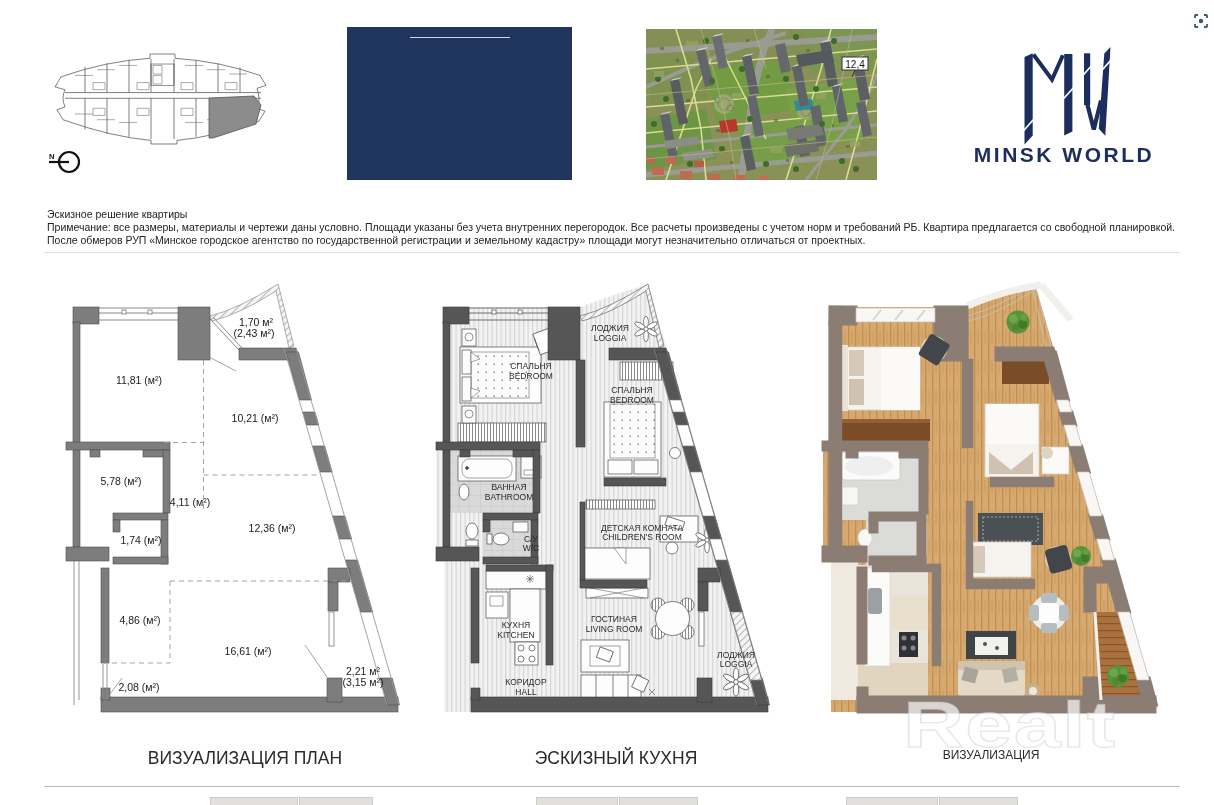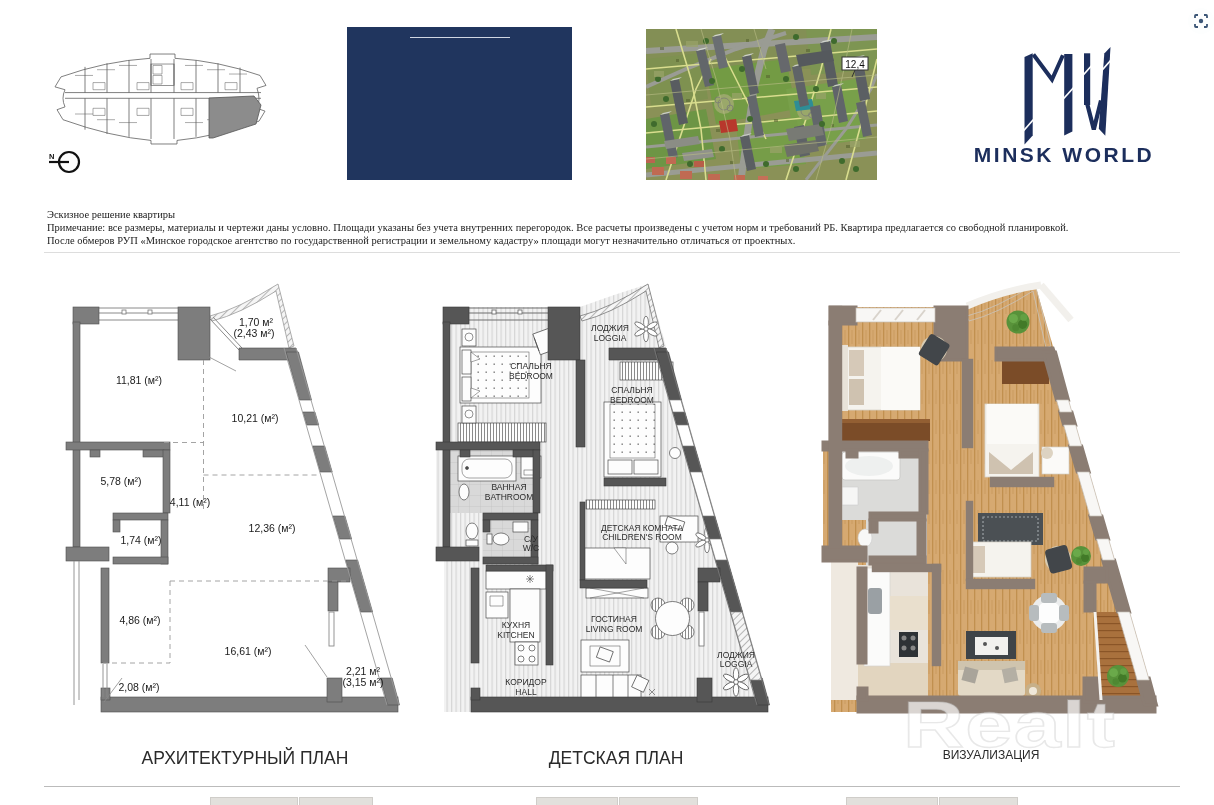--- a/index.html
+++ b/index.html
@@ -234,21 +234,21 @@
   <circle cx="13" cy="13" r="13" fill="#fdfefe"></circle>
   <g stroke="#3c5676" stroke-width="1.8" fill="none">
     <path d="M7,10 v-2.2 q0,-0.8 0.8,-0.8 h2.2"></path>
     <path d="M16,7 h2.2 q0.8,0 0.8,0.8 v2.2"></path>
     <path d="M19,16 v2.2 q0,0.8 -0.8,0.8 h-2.2"></path>
     <path d="M10,19 h-2.2 q-0.8,0 -0.8,-0.8 v-2.2"></path>
   </g>
   <circle cx="13" cy="13" r="2.2" fill="#3c5676"></circle>
 </svg>
 
-<div class="abs" style="left:47px;top:208px;width:1160px;font-size:10.5px;color:#222;line-height:13px;white-space:nowrap;font-family:Liberation Serif, serif;">
+<div class="abs" style="left:47px;top:208px;width:1160px;font-size:10.5px;color:#222;line-height:13px;white-space:nowrap;">
 Эскизное решение квартиры<br>
 Примечание: все размеры, материалы и чертежи даны условно. Площади указаны без учета внутренних перегородок. Все расчеты произведены с учетом норм и требований РБ. Квартира предлагается со свободной планировкой.<br>
 После обмеров РУП «Минское городское агентство по государственной регистрации и земельному кадастру» площади могут незначительно отличаться от проектных.
 </div>
 
 <div class="abs" style="left:44px;top:252px;width:1136px;height:1px;background:#ddd;"></div>
 
 <svg class="abs" style="left:0;top:280px;" width="1214" height="445" viewBox="0 280 1214 445">
 <defs>
   <pattern id="vstripe" width="4.5" height="8" patternUnits="userSpaceOnUse">
@@ -690,23 +690,23 @@
 
   <g>
     <circle cx="177" cy="349" r="13" fill="#d9cdb4"></circle>
     <rect x="166" y="337" width="23" height="25" rx="3" fill="#42464a" transform="rotate(32 177 349)"></rect>
   </g>
 </g>
 </svg>
 
 <div class="abs" style="left:903px;top:688px;width:330px;font-family:'Liberation Sans',sans-serif;font-size:64px;font-weight:bold;color:rgba(255,255,255,0.68);-webkit-text-stroke:1.3px rgba(195,195,195,0.38);letter-spacing:1px;transform:scaleX(1.32);transform-origin:left top;">Realt</div>
 
-<div class="abs" style="left:115px;top:748px;width:260px;text-align:center;font-size:17.5px;color:#2a2a2a;white-space:nowrap;">АРХИТЕКТУРНЫЙ ПЛАН</div>
-
-<div class="abs" style="left:526px;top:748px;width:180px;text-align:center;font-size:17.5px;color:#2a2a2a;white-space:nowrap;">ДЕТСКАЯ ПЛАН</div>
+<div class="abs" style="left:115px;top:748px;width:260px;text-align:center;font-size:17.5px;color:#2a2a2a;white-space:nowrap;">ВИЗУАЛИЗАЦИЯ ПЛАН</div>
+
+<div class="abs" style="left:526px;top:748px;width:180px;text-align:center;font-size:17.5px;color:#2a2a2a;white-space:nowrap;">ЭСКИЗНЫЙ КУХНЯ</div>
 
 <div class="abs" style="left:901px;top:748px;width:180px;text-align:center;font-size:12px;color:#2a2a2a;white-space:nowrap;">ВИЗУАЛИЗАЦИЯ</div>
 
 <div class="abs" style="left:44px;top:786px;width:1136px;height:1px;background:#bbb;"></div>
 
 <div class="abs" style="left:210px;top:797px;width:86px;height:8px;background:#e2e0dc;border:1px solid #cfcdc9;"></div>
 
 <div class="abs" style="left:299px;top:797px;width:72px;height:8px;background:#e2e0dc;border:1px solid #cfcdc9;"></div>
 
 <div class="abs" style="left:536px;top:797px;width:80px;height:8px;background:#e2e0dc;border:1px solid #cfcdc9;"></div>

